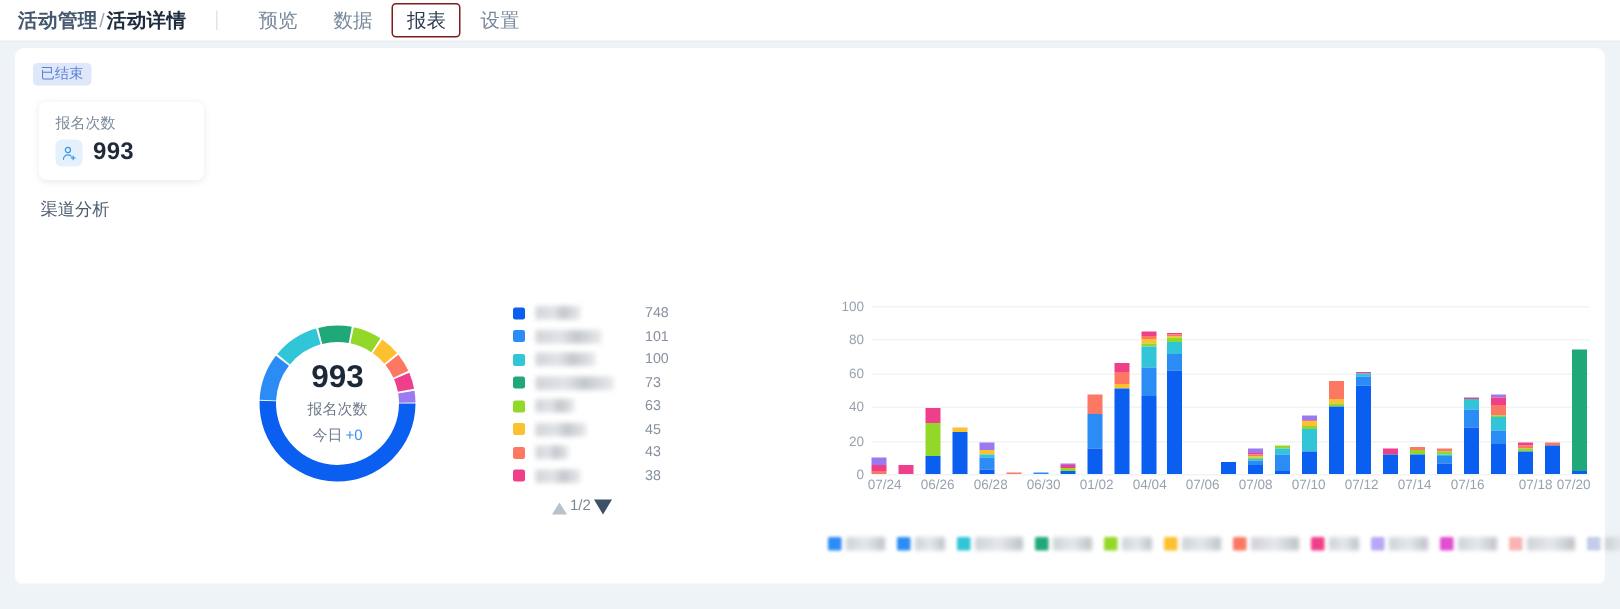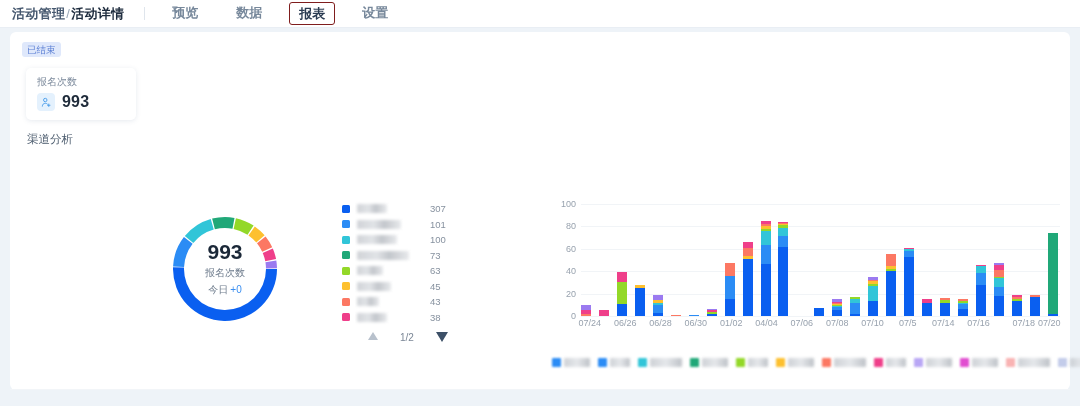--- a/index.html
+++ b/index.html
@@ -17,21 +17,21 @@
     background: #ffffff;
     display: flex; align-items: center;
     padding-left: 12px;
     border-bottom: 1px solid #e9eef4;
   }
   .bc { font-size: 13px; font-weight: bold; color: #2a3a4f; letter-spacing: .3px; white-space: nowrap; }
   .bc .seg1 { color: #46586f; }
   .bc .sep { color: #9aa8b8; font-weight: normal; margin: 0 1px; }
   .bc .seg2 { color: #1d2b3d; }
   .hdr-divider { width: 1px; height: 13px; background: #dfe5ec; margin: 0 16px 0 20px; }
-  .tabs { display: flex; align-items: flex-start; gap: 16px; font-weight: bold; }
+  .tabs { display: flex; align-items: center; gap: 2px; }
   .tab {
     font-size: 13px; color: #77889b; padding: 2px 11px;
     cursor: pointer; white-space: nowrap; line-height: 17px;
   }
   .tab.active {
     color: #2b3c52; border: 1px solid #7f1d1d; border-radius: 3px;
     padding: 2px 9px; background: #fff;
   }
 
   
@@ -88,21 +88,21 @@
   .lg-name { flex: 1; margin-left: 7px; height: 9px; position: relative; }
   .blurtext {
     display: block; height: 9px; border-radius: 1px;
     background: linear-gradient(90deg,#c9ccd1 0%, #dcdfe3 38%, #b9bdc3 62%, #e4e6e9 100%);
     filter: blur(1.6px); opacity: .85;
   }
   .lg-val { font-size: 9.5px; color: #86919f; width: 22px; text-align: left; }
 
   .pager {
     position: absolute; left: 358px; top: 300px;
-    display: flex; align-items: flex-start; gap: 22px; font-size: 10px; color: #7b8796;
+    display: flex; align-items: flex-end; gap: 2px; font-size: 10px; color: #7b8796;
   }
   .tri { width: 0; height: 0; cursor: pointer; }
   .tri.up { border-left: 5.5px solid transparent; border-right: 5.5px solid transparent; border-bottom: 8px solid #b8c1cc; }
   .tri.dn { border-left: 6.5px solid transparent; border-right: 6.5px solid transparent; border-top: 10px solid #3c5067; }
 
   
   .bars { position: absolute; left: 540px; top: 172px; width: 510px; height: 130px; }
   .yaxis { position: absolute; left: 0; top: 0; width: 30px; height: 112px; }
   .ytick { position: absolute; right: 4px; font-size: 9px; color: #98a2ae; transform: translateY(-50%); }
   .grid { position: absolute; left: 31px; top: 0; right: 0; height: 112px; }
@@ -199,21 +199,21 @@
         <div class="donut-today"><span>今日</span><b>+0</b></div>
       </div>
     </div>
 
     <div class="legend" id="legend-list">
         <div class="lg-row">
           <span class="sw" style="background: rgb(10, 95, 240);"></span>
           <span class="lg-name">
             <span class="blurtext" style="width: 30px;"></span>
           </span>
-          <span class="lg-val">307</span>
+          <span class="lg-val">748</span>
         </div>
         <div class="lg-row">
           <span class="sw" style="background: rgb(43, 140, 245);"></span>
           <span class="lg-name">
             <span class="blurtext" style="width: 44px;"></span>
           </span>
           <span class="lg-val">101</span>
         </div>
         <div class="lg-row">
           <span class="sw" style="background: rgb(49, 197, 216);"></span>
@@ -437,21 +437,21 @@
       <div class="xaxis" id="xaxis">
           <div class="xtick" style="left: 1.85185%;">07/24</div>
           <div class="xtick" style="left: 9.25926%;">06/26</div>
           <div class="xtick" style="left: 16.6667%;">06/28</div>
           <div class="xtick" style="left: 24.0741%;">06/30</div>
           <div class="xtick" style="left: 31.4815%;">01/02</div>
           <div class="xtick" style="left: 38.8889%;">04/04</div>
           <div class="xtick" style="left: 46.2963%;">07/06</div>
           <div class="xtick" style="left: 53.7037%;">07/08</div>
           <div class="xtick" style="left: 61.1111%;">07/10</div>
-          <div class="xtick" style="left: 68.5185%;">07/5</div>
+          <div class="xtick" style="left: 68.5185%;">07/12</div>
           <div class="xtick" style="left: 75.9259%;">07/14</div>
           <div class="xtick" style="left: 83.3333%;">07/16</div>
           <div class="xtick" style="left: 90.7407%; padding-left: 20px;">07/18</div>
           <div class="xtick" style="left: 98.1481%;">07/20</div>
         </div>
     </div>
 
     <div class="blegend" id="blegend">
         <div class="bl-item">
           <div class="bl-sw" style="background: rgb(43, 140, 245);"></div>

